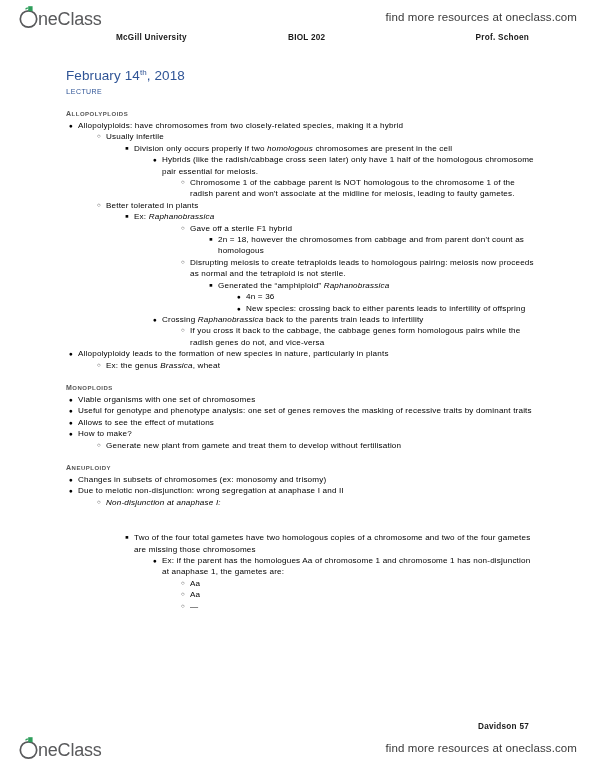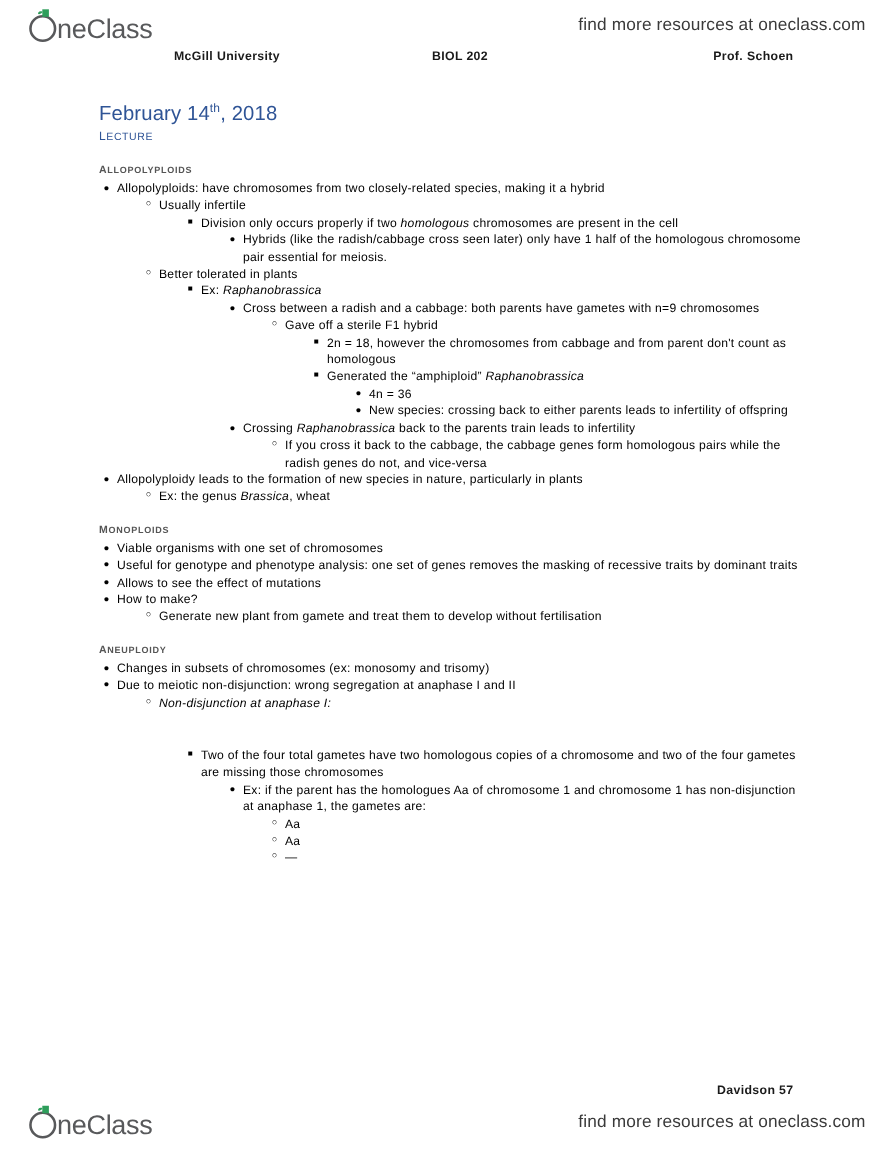--- a/index.html
+++ b/index.html
@@ -190,39 +190,43 @@
           <span class="txt">Usually infertile</span>
         </li>
         <li class="item d3" style="margin-left: 68px;">
           <span class="bullet" style="font-size: 5.5px;">■</span>
           <span class="txt"><span>Division only occurs properly if two </span><span class="it">homologous</span><span> chromosomes are present in the cell</span></span>
         </li>
         <li class="item d4" style="margin-left: 96px;">
           <span class="bullet" style="font-size: 6.5px;">●</span>
           <span class="txt">Hybrids (like the radish/cabbage cross seen later) only have 1 half of the homologous chromosome pair essential for meiosis.</span>
         </li>
+        <li class="item d5" style="margin-left: 124px;">
+          <span class="bullet" style="font-size: 6px;">○</span>
+          <span class="txt">Chromosome 1 of the cabbage parent is NOT homologous to the chromosome 1 of the radish parent and won't associate at the midline for meiosis, leading to faulty gametes.</span>
+        </li>
         <li class="item d2" style="margin-left: 40px;">
           <span class="bullet" style="font-size: 6px;">○</span>
           <span class="txt">Better tolerated in plants</span>
         </li>
         <li class="item d3" style="margin-left: 68px;">
           <span class="bullet" style="font-size: 5.5px;">■</span>
           <span class="txt"><span>Ex: </span><span class="it">Raphanobrassica</span></span>
         </li>
-        <li class="item d4" style="margin-left: 96px;">
-          <span class="bullet" style="font-size: 6.5px;">●</span>
-          <span class="txt">Cross between a radish and a cabbage: both parents have gametes with n=9 chromosomes</span>
-        </li>
         <li class="item d5" style="margin-left: 124px;">
           <span class="bullet" style="font-size: 6px;">○</span>
           <span class="txt">Gave off a sterile F1 hybrid</span>
         </li>
         <li class="item d6" style="margin-left: 152px;">
           <span class="bullet" style="font-size: 5.5px;">■</span>
           <span class="txt">2n = 18, however the chromosomes from cabbage and from parent don't count as homologous</span>
+        </li>
+        <li class="item d5" style="margin-left: 124px;">
+          <span class="bullet" style="font-size: 6px;">○</span>
+          <span class="txt">Disrupting meiosis to create tetraploids leads to homologous pairing: meiosis now proceeds as normal and the tetraploid is not sterile.</span>
         </li>
         <li class="item d6" style="margin-left: 152px;">
           <span class="bullet" style="font-size: 5.5px;">■</span>
           <span class="txt"><span>Generated the “amphiploid” </span><span class="it">Raphanobrassica</span></span>
         </li>
         <li class="item d7" style="margin-left: 180px;">
           <span class="bullet" style="font-size: 6.5px;">●</span>
           <span class="txt">4n = 36</span>
         </li>
         <li class="item d7" style="margin-left: 180px;">

